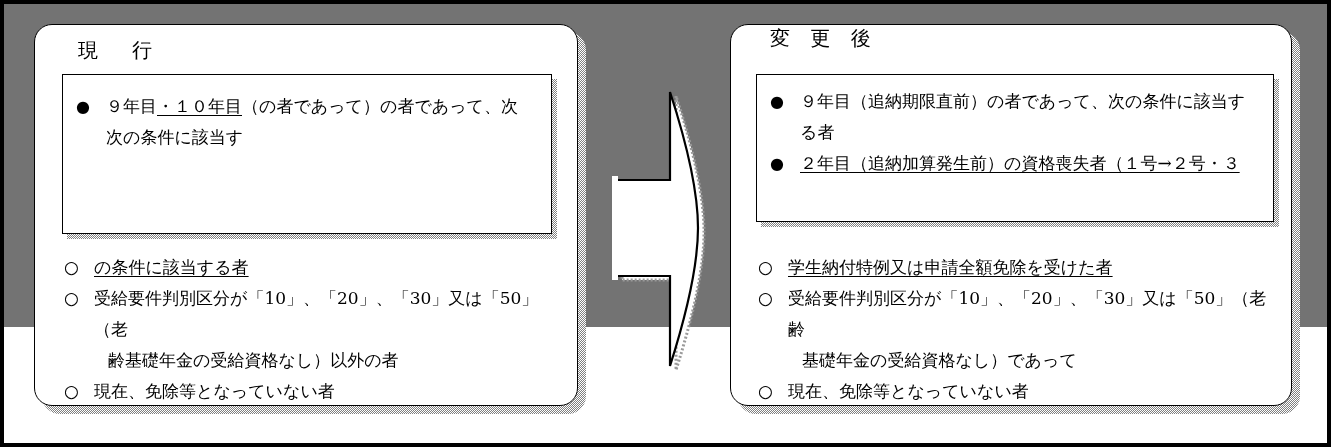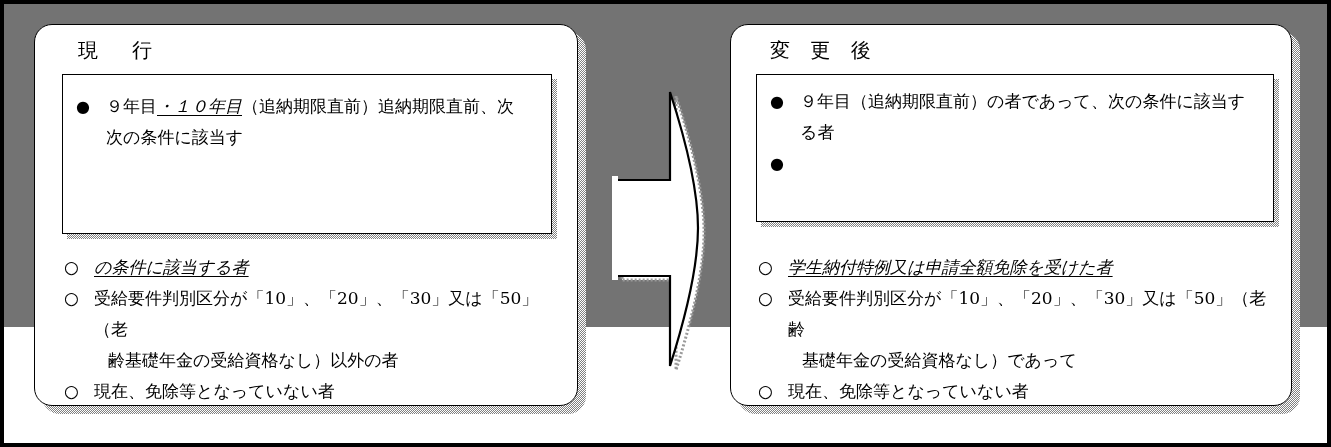--- a/index.html
+++ b/index.html
@@ -71,21 +71,21 @@
   }
   .bullet-mark{
     flex:0 0 auto;
     width:30px;
     text-align:left;
     font-size:17px;
     line-height:31px;
   }
   .bullet-mark.filled{font-size:16px;}
   .bullet-body{flex:1 1 auto;}
-  .u{text-decoration:underline;text-underline-offset:3px;font-style:italic;}
+  .u{text-decoration:underline;text-underline-offset:3px;}
 
   
   .arrow-wrap{position:absolute;left:612px;top:78px;width:96px;height:300px;}
   .arrow-wrap svg{display:block;}
 </style>
 </head>
 <body>
 
 <div id="stage">
 
@@ -98,21 +98,21 @@
     <div class="panel-title" style="left:44px;top:16px;">現　行</div>
 
     <div class="inner-wrap" style="left:28px;top:50px;width:490px;height:160px;">
       <div class="inner-shadow halftone"></div>
       <div class="inner-box"></div>
 
       <ul class="blist" style="left:14px;top:17px;width:452px;">
         <li class="bline">
           <span class="bullet-mark filled">●</span>
           <span class="bullet-body">
-            <span>９年目</span><span class="u">・１０年目</span><span>（追納期限直前）追納期限直前、次</span><br>
+            <span>９年目</span><span class="u">・１０年目</span><span>（の者であって）の者であって、次</span><br>
             <span>次の条件に該当す</span>
           </span>
         </li>
       </ul>
     </div>
 
     <ul class="blist" style="left:30px;top:228px;width:480px;">
 
       <li class="bline">
         <span class="bullet-mark">○</span>
@@ -146,40 +146,40 @@
       <path d="M4 102 L58 102 L58 14 Q86 100 86 150 Q86 200 58 288 L58 198 L4 198 Z" fill="#ffffff" stroke="#000000" stroke-width="2.2" stroke-linejoin="miter"></path>
 
       <rect x="0" y="98" width="6" height="104" fill="#ffffff"></rect>
     </svg>
   </div>
 
   <div class="panel-wrap" style="left:730px;top:24px;width:562px;height:382px;">
     <div class="panel-shadow halftone"></div>
     <div class="panel"></div>
 
-    <div class="panel-title" style="left:40px;top:16px;">変 更 後</div>
+    <div class="panel-title" style="left:40px;top:4px;">変 更 後</div>
 
     <div class="inner-wrap" style="left:26px;top:50px;width:518px;height:148px;">
       <div class="inner-shadow halftone"></div>
       <div class="inner-box"></div>
 
       <ul class="blist" style="left:14px;top:12px;width:484px;">
 
         <li class="bline">
           <span class="bullet-mark filled">●</span>
           <span class="bullet-body">
             <span>９年目（追納期限直前）の者であって、次の条件に該当す</span><br>
             <span>る者</span>
           </span>
         </li>
 
         <li class="bline">
           <span class="bullet-mark filled">●</span>
           <span class="bullet-body">
-            <br>
+            <span class="u">２年目（追納加算発生前）の資格喪失者（１号→２号・３</span><br>
           </span>
         </li>
       </ul>
     </div>
 
     <ul class="blist" style="left:28px;top:228px;width:510px;">
 
       <li class="bline">
         <span class="bullet-mark">○</span>
         <span class="bullet-body">

